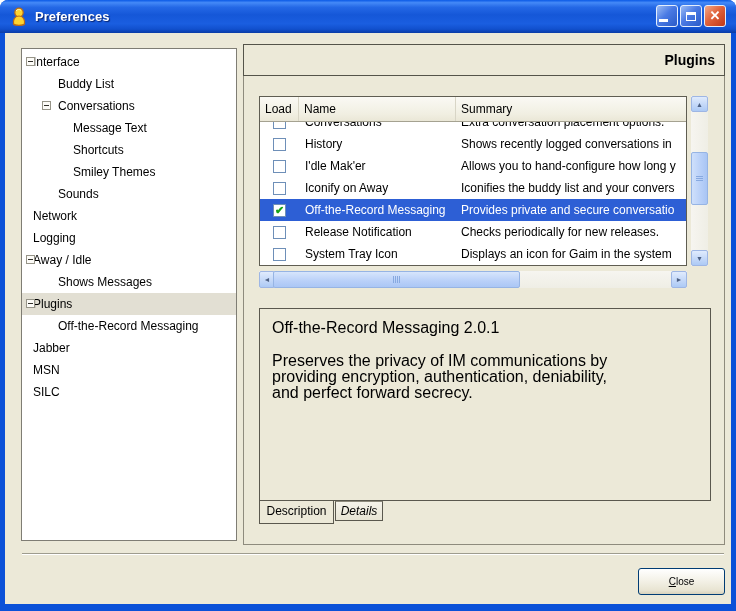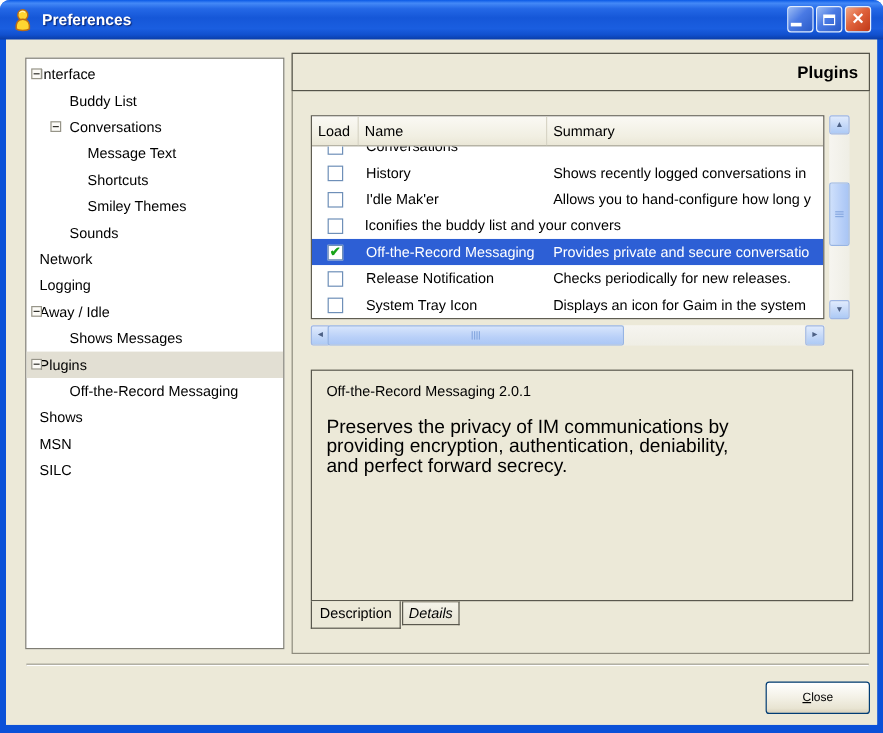--- a/index.html
+++ b/index.html
@@ -139,21 +139,21 @@
   }
   .grip-h { width: 7px; height: 1px; background: #87A9E0; display: block; }
   .grip-v { width: 1px; height: 7px; background: #87A9E0; display: block; }
 
   
   .notebook {
     position: absolute; left: 254px; top: 308px; width: 452px; height: 193px;
     background: var(--dialog-bg, #ECE9D8); border: 1px solid #5A584E;
     padding: 10px 12px;
   }
-  .nb-title { font-size: 12px; margin-bottom: 16px; }
+  .nb-title { font-size: 16px; margin-bottom: 16px; }
   .nb-desc { font-size: 16px; line-height: 16px; width: 360px; }
   .tab { position: absolute; background: var(--dialog-bg, #ECE9D8); cursor: default; text-align: center; }
   .tab.active {
     left: 254px; top: 501px; width: 75px; height: 23px;
     border: 1px solid #5A584E; border-top: none; line-height: 21px; z-index: 2;
   }
   .tab.inactive {
     left: 330px; top: 501px; width: 48px; height: 20px;
     border: 1px solid #5A584E; border-top: 1px solid #8E8B7D; line-height: 18px;
     background: linear-gradient(180deg,#F5F3EA,#E7E4D4);
@@ -249,21 +249,21 @@
       <div class="titem lvl0 sel">
     <span class="expander"></span>
     <span class="tree-label">Plugins</span>
   </div>
       <div class="titem lvl1">
 
     <span class="tree-label">Off-the-Record Messaging</span>
   </div>
       <div class="titem lvl0">
 
-    <span class="tree-label">Shows</span>
+    <span class="tree-label">Jabber</span>
   </div>
       <div class="titem lvl0">
 
     <span class="tree-label">MSN</span>
   </div>
       <div class="titem lvl0">
 
     <span class="tree-label">SILC</span>
   </div>
     </div>
@@ -280,20 +280,21 @@
       <div class="hcell c-name">Name</div>
       <div class="hcell c-summary">Summary</div>
     </div>
     <div class="lbody">
         <div class="lrow partial">
     <div class="rin">
       <div class="cb-cell">
         <span class="cb"></span>
       </div>
       <div class="cell-name">Conversations</div>
+      <div class="cell-summary">Extra conversation placement options.</div>
     </div>
   </div>
         <div class="lrow">
     <div class="rin">
       <div class="cb-cell">
         <span class="cb"></span>
       </div>
       <div class="cell-name">History</div>
       <div class="cell-summary">Shows recently logged conversations in</div>
     </div>
@@ -305,20 +306,21 @@
       </div>
       <div class="cell-name">I'dle Mak'er</div>
       <div class="cell-summary">Allows you to hand-configure how long y</div>
     </div>
   </div>
         <div class="lrow">
     <div class="rin">
       <div class="cb-cell">
         <span class="cb"></span>
       </div>
+      <div class="cell-name">Iconify on Away</div>
       <div class="cell-summary">Iconifies the buddy list and your convers</div>
     </div>
   </div>
         <div class="lrow sel">
     <div class="rin">
       <div class="cb-cell">
         <span class="cb checked"></span>
       </div>
       <div class="cell-name">Off-the-Record Messaging</div>
       <div class="cell-summary">Provides private and secure conversatio</div>

